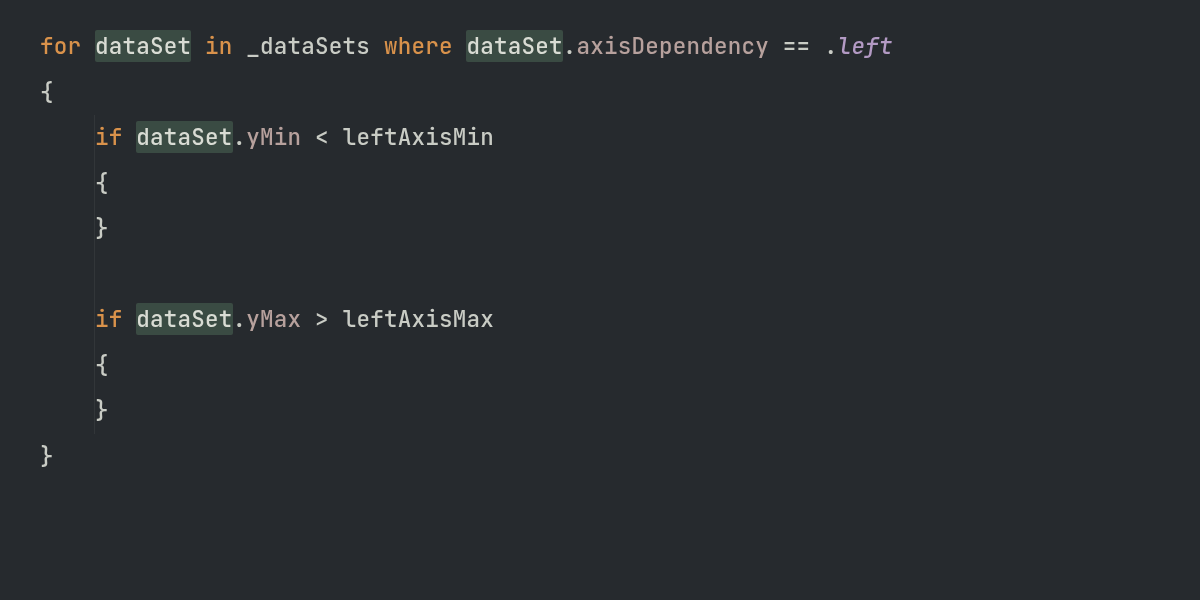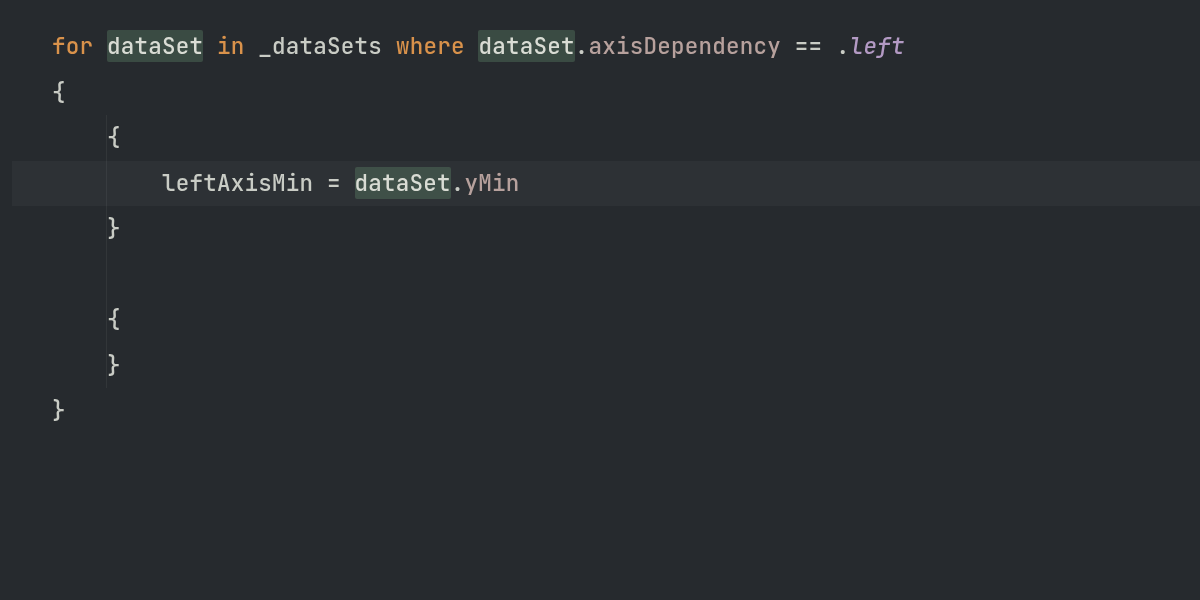--- a/index.html
+++ b/index.html
@@ -10,21 +10,20 @@
     background: #262a2e;
     overflow: hidden;
   }
   .editor {
     font-family: ui-monospace, "SF Mono", "JetBrains Mono", Menlo, Consolas, monospace;
     font-size: 22.5px;
     font-weight: 500;
     letter-spacing: 0.25px;
     padding-top: 24px;
     color: #c9ccc5;
-    margin-left: 12px;
   }
   .line {
     position: relative;
     height: 45.5px;
     line-height: 45.5px;
     white-space: pre;
     padding-left: 40px;
   }
   .line.hl {
     background: rgba(255, 255, 255, 0.035);
@@ -52,29 +51,30 @@
 </style>
 </head>
 <body>
 
 <div class="editor">
 
   <div class="line"><span class="kw">for</span> <span class="sel">dataSet</span> <span class="kw">in</span> <span class="id">_dataSets</span> <span class="kw">where</span> <span class="sel">dataSet</span><span class="id">.</span><span class="mem">axisDependency</span> <span class="op">==</span> <span class="id">.</span><span class="enm">left</span></div>
 
   <div class="line"><span class="id">{</span></div>
 
+  <div class="line guide">    <span class="kw">if</span> <span class="sel">dataSet</span><span class="id">.</span><span class="mem">yMin</span> <span class="op">&lt;</span> <span class="id">leftAxisMin</span></div>
 
   <div class="line guide">    <span class="id">{</span></div>
 
-  <div class="line guide hl">        <span class="id">leftAxisMin</span> <span class="op">=</span> <span class="sel">dataSet</span><span class="id">.</span><span class="mem">yMin</span></div>
 
   <div class="line guide">    <span class="id">}</span></div>
 
   <div class="line guide"></div>
 
+  <div class="line guide">    <span class="kw">if</span> <span class="sel">dataSet</span><span class="id">.</span><span class="mem">yMax</span> <span class="op">&gt;</span> <span class="id">leftAxisMax</span></div>
 
   <div class="line guide">    <span class="id">{</span></div>
 
 
   <div class="line guide">    <span class="id">}</span></div>
 
   <div class="line"><span class="id">}</span></div>
 
 </div>
 

